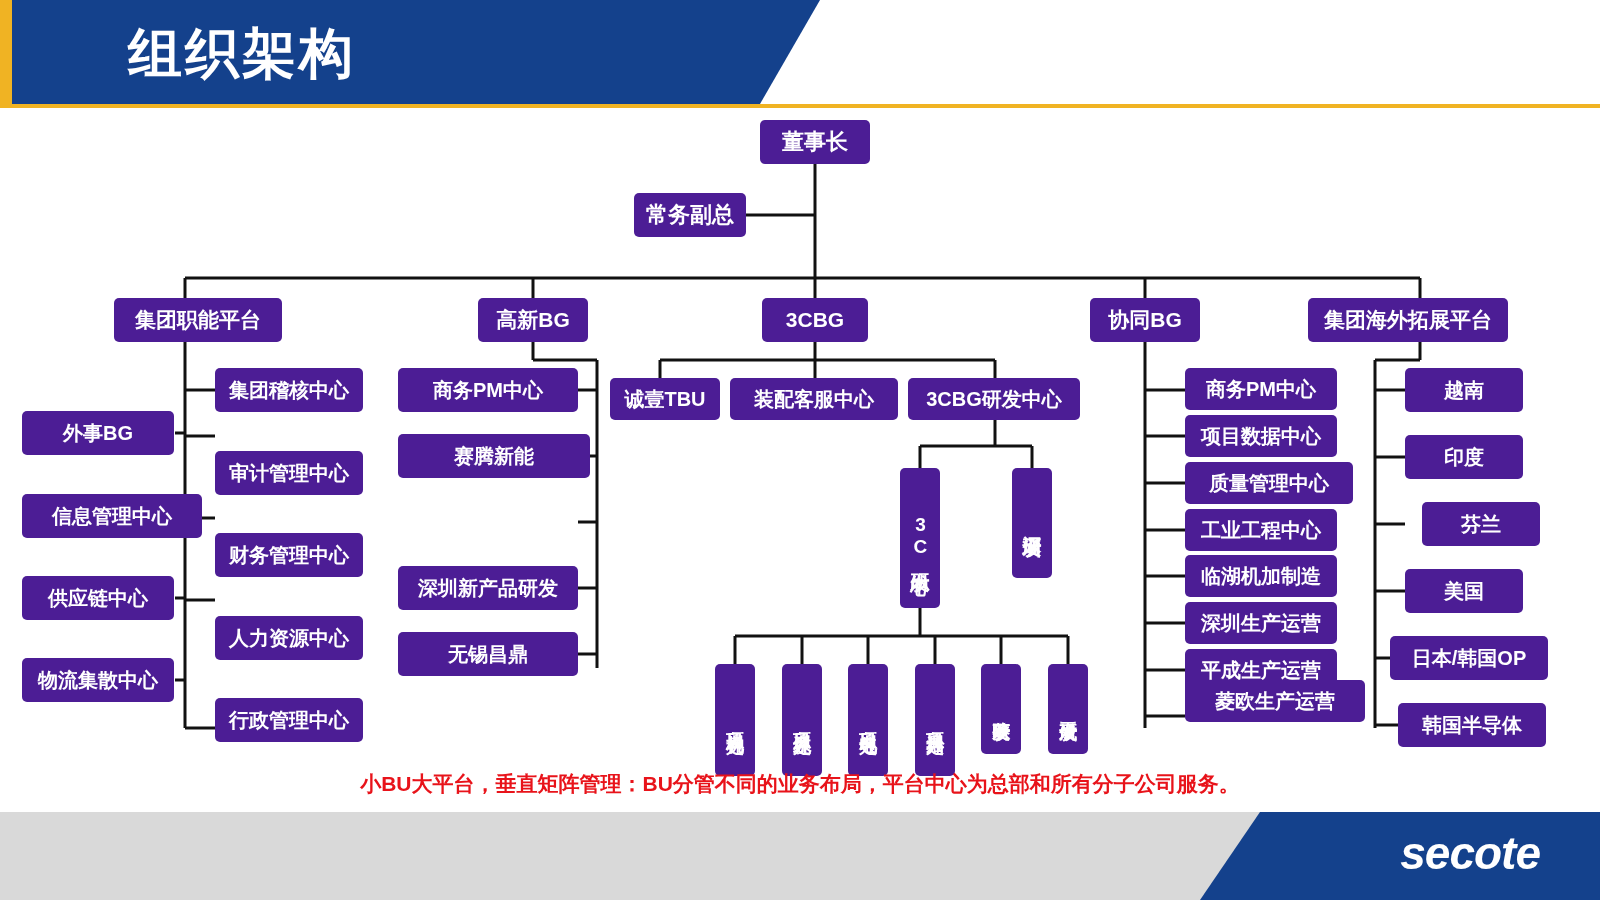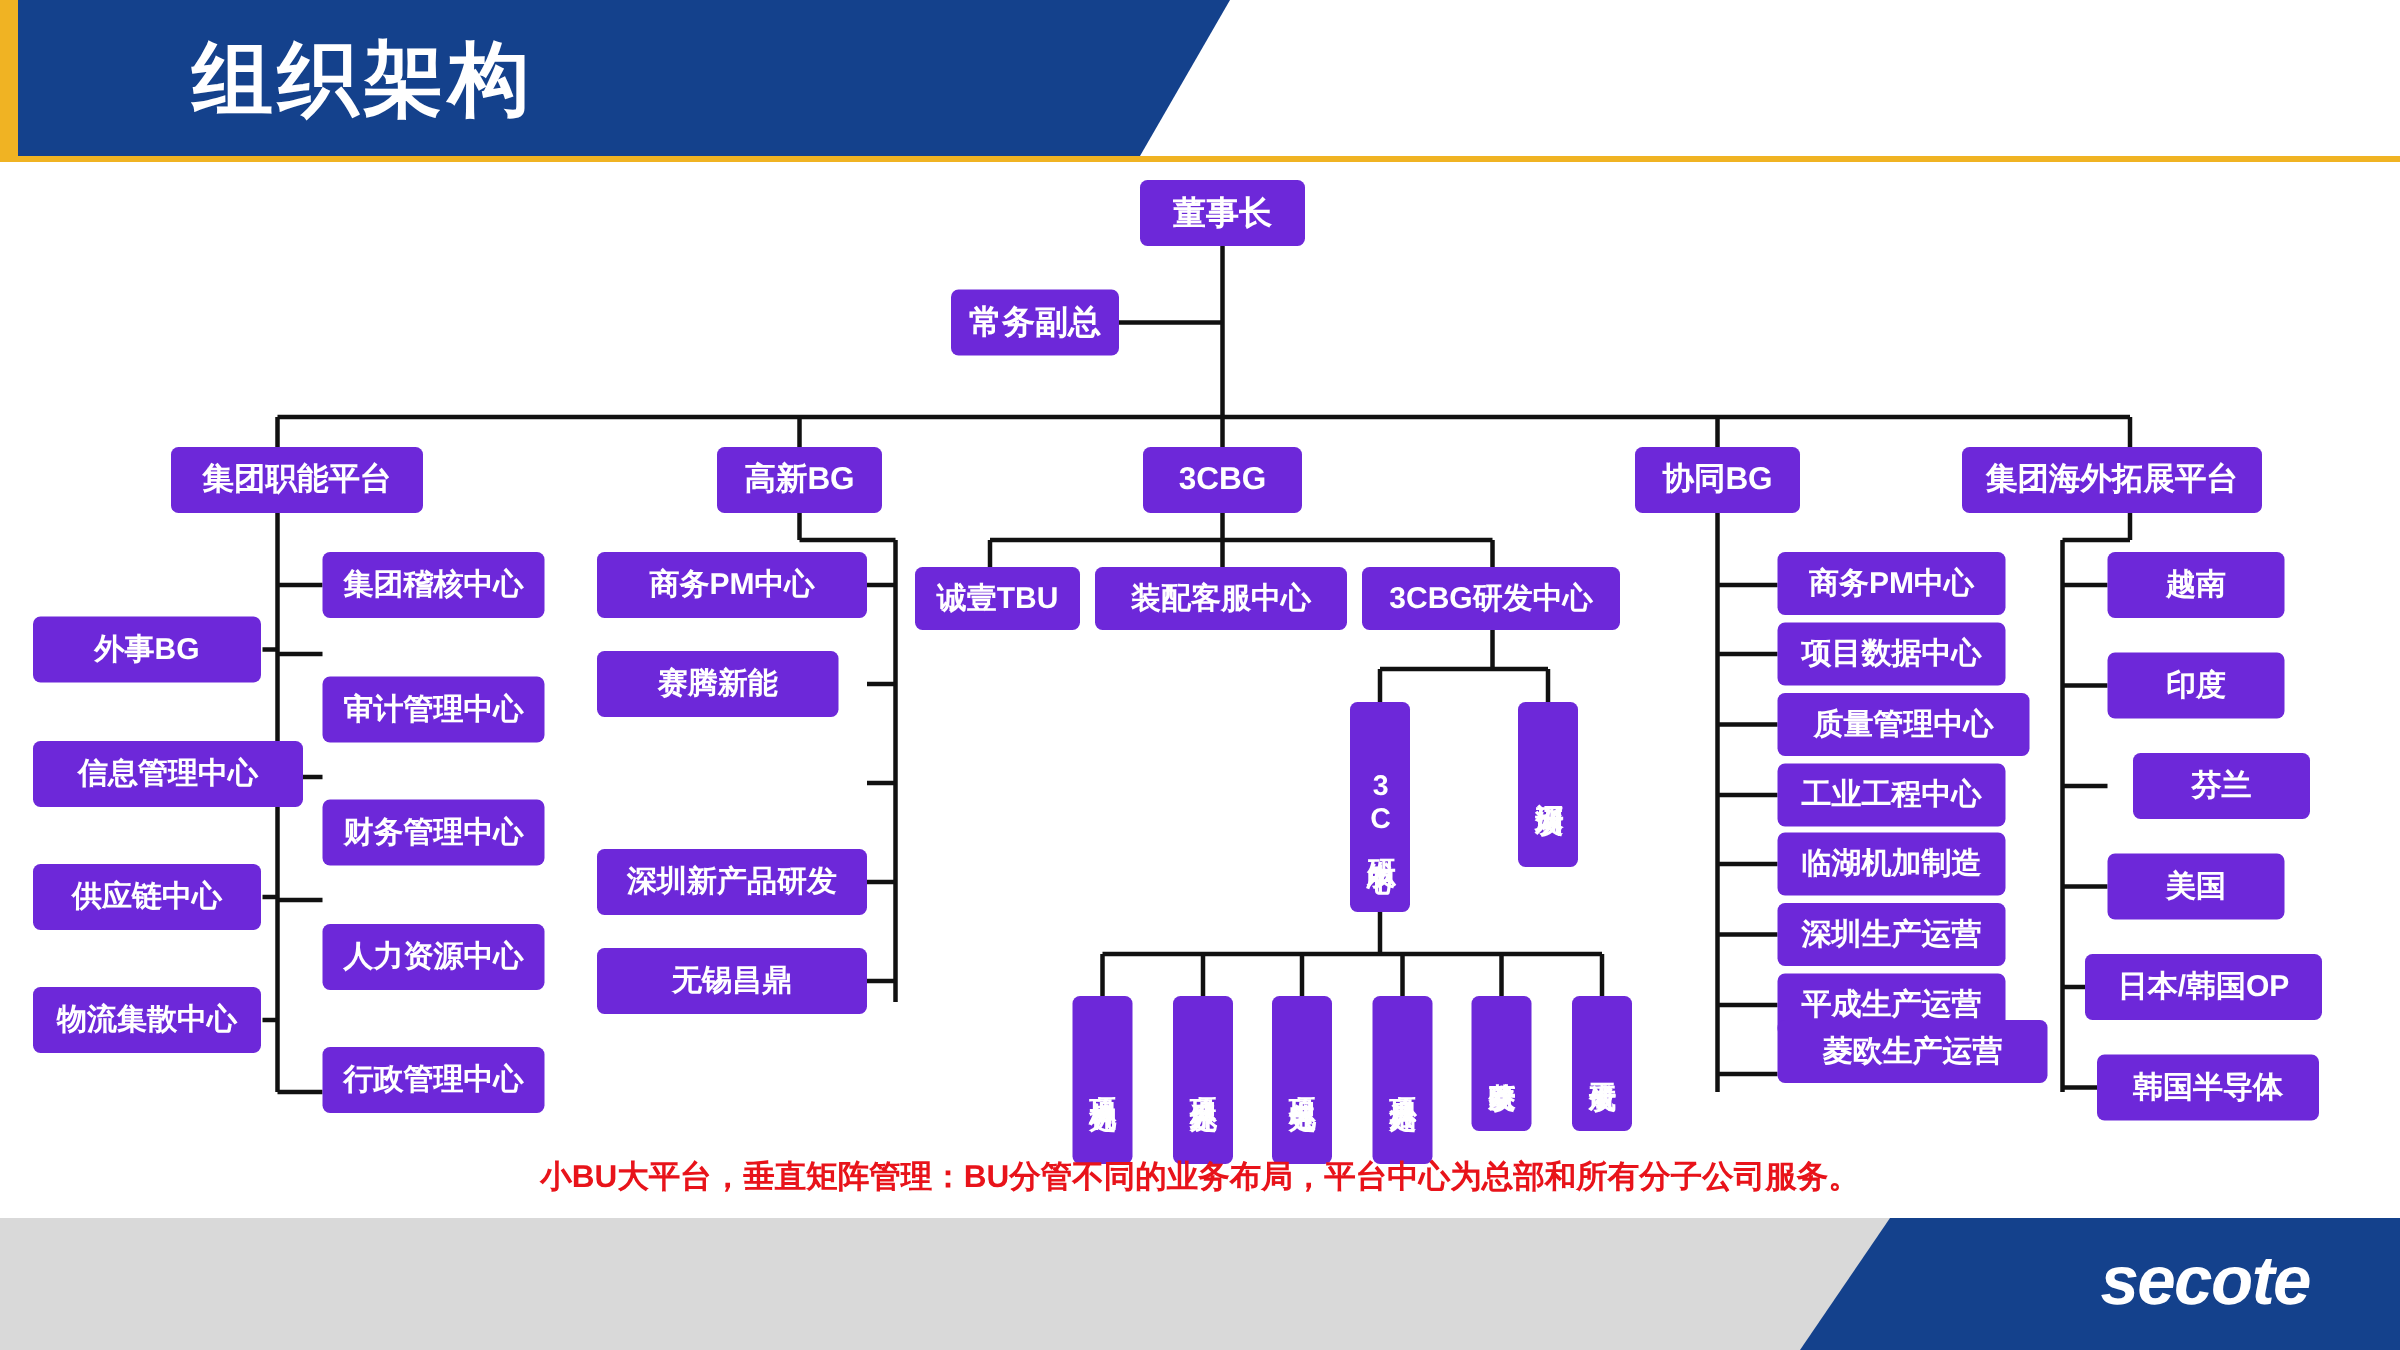--- a/index.html
+++ b/index.html
@@ -27,21 +27,21 @@
     color:#ffffff;font-size:54px;font-weight:bold;letter-spacing:3px;
     line-height:70px;white-space:nowrap;
   }
   
   #chart{
     position:absolute;left:0;top:108px;width:1600px;height:680px;
   }
   #lines{position:absolute;left:0;top:0;width:1600px;height:680px;}
   .node{
     position:absolute;
-    background:#6d28d9;
+    background:#4c1d95;
     color:#ffffff;
     border-radius:5px;
     font-weight:bold;
     display:flex;align-items:center;justify-content:center;
     text-align:center;
     box-sizing:border-box;
     line-height:1.15;
     white-space:nowrap;
   }
   .node.vert{
@@ -174,21 +174,21 @@
   <div class="node" style="left:22px;top:468px;width:152px;height:44px;font-size:20px;">供应链中心</div>
   <div class="node" style="left:22px;top:550px;width:152px;height:44px;font-size:20px;">物流集散中心</div>
 
   <div class="node" style="left:215px;top:260px;width:148px;height:44px;font-size:20px;">集团稽核中心</div>
   <div class="node" style="left:215px;top:343px;width:148px;height:44px;font-size:20px;">审计管理中心</div>
   <div class="node" style="left:215px;top:425px;width:148px;height:44px;font-size:20px;">财务管理中心</div>
   <div class="node" style="left:215px;top:508px;width:148px;height:44px;font-size:20px;">人力资源中心</div>
   <div class="node" style="left:215px;top:590px;width:148px;height:44px;font-size:20px;">行政管理中心</div>
 
   <div class="node" style="left:398px;top:260px;width:180px;height:44px;font-size:20px;">商务PM中心</div>
-  <div class="node" style="left:398px;top:326px;width:161px;height:44px;font-size:20px;text-align:center;">赛腾新能</div>
+  <div class="node" style="left:398px;top:326px;width:192px;height:44px;font-size:20px;text-align:center;">赛腾新能</div>
   <div class="node" style="left:398px;top:458px;width:180px;height:44px;font-size:20px;">深圳新产品研发</div>
   <div class="node" style="left:398px;top:524px;width:180px;height:44px;font-size:20px;">无锡昌鼎</div>
 
   <div class="node" style="left:610px;top:270px;width:110px;height:42px;font-size:20px;">诚壹TBU</div>
   <div class="node" style="left:730px;top:270px;width:168px;height:42px;font-size:20px;">装配客服中心</div>
   <div class="node" style="left:908px;top:270px;width:172px;height:42px;font-size:20px;">3CBG研发中心</div>
 
   <div class="node vert" style="left:900px;top:360px;width:40px;height:140px;font-size:19px;">3C研发中心</div>
   <div class="node vert" style="left:1012px;top:360px;width:40px;height:110px;font-size:19px;">深圳研发</div>
 

